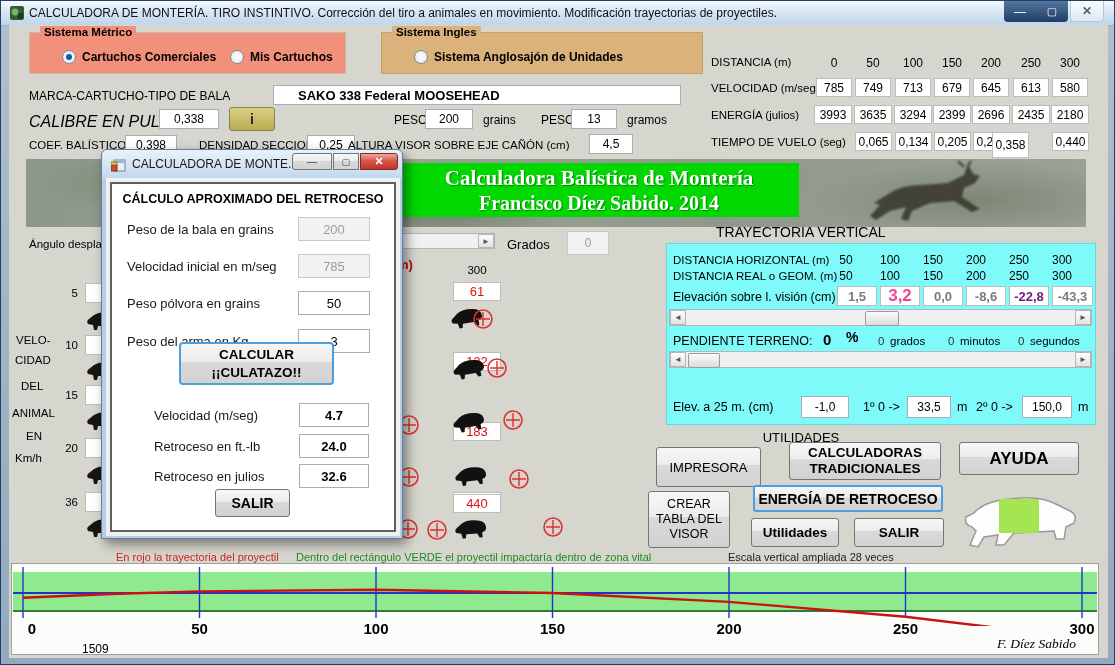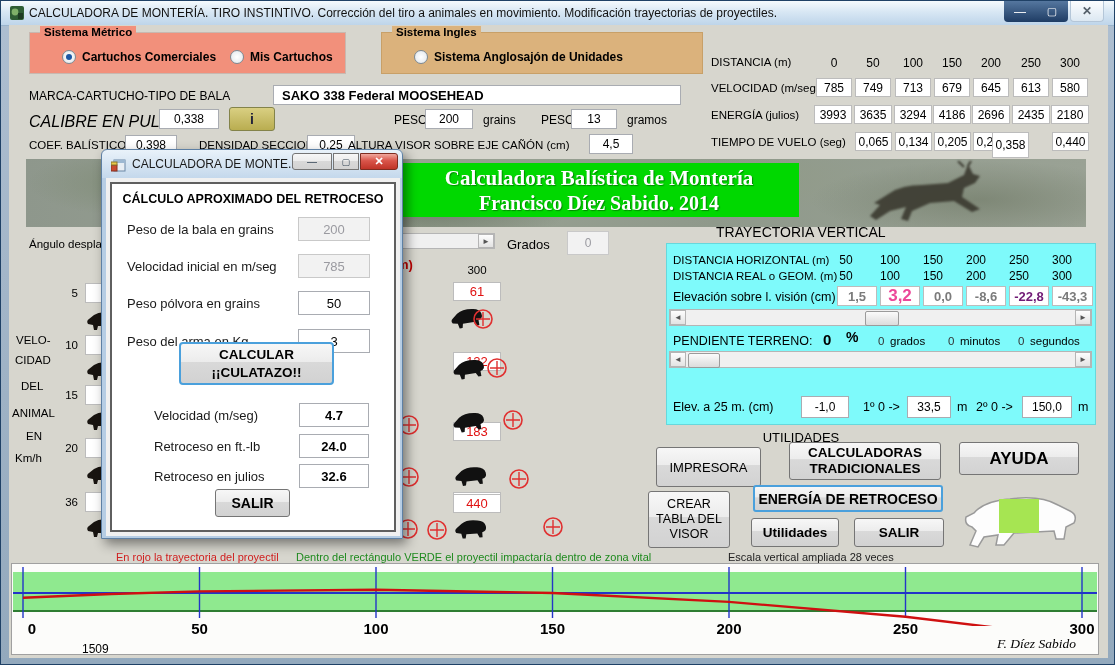--- a/index.html
+++ b/index.html
@@ -89,35 +89,35 @@
   <div class="vbox" style="left:894px;top:77px;width:36px;height:19px;">713</div>
   <div class="vbox" style="left:933px;top:77px;width:36px;height:19px;">679</div>
   <div class="vbox" style="left:972px;top:77px;width:36px;height:19px;">645</div>
   <div class="vbox" style="left:1012px;top:77px;width:36px;height:19px;">613</div>
   <div class="vbox" style="left:1051px;top:77px;width:36px;height:19px;">580</div>
 
   <div class="lbl" style="left:710px;top:108px;">ENERGÍA (julios)</div>
   <div class="vbox" style="left:813px;top:104px;width:38px;height:19px;">3993</div>
   <div class="vbox" style="left:853px;top:104px;width:38px;height:19px;">3635</div>
   <div class="vbox" style="left:893px;top:104px;width:38px;height:19px;">3294</div>
-  <div class="vbox" style="left:932px;top:104px;width:38px;height:19px;">4186</div>
+  <div class="vbox" style="left:932px;top:104px;width:38px;height:19px;">2399</div>
   <div class="vbox" style="left:971px;top:104px;width:38px;height:19px;">2696</div>
   <div class="vbox" style="left:1011px;top:104px;width:38px;height:19px;">2435</div>
   <div class="vbox" style="left:1050px;top:104px;width:38px;height:19px;">2180</div>
 
   <div class="lbl" style="left:710px;top:135px;">TIEMPO DE VUELO (seg)</div>
   <div class="vbox" style="left:854px;top:131px;width:37px;height:19px;">0,065</div>
   <div class="vbox" style="left:894px;top:131px;width:37px;height:19px;">0,134</div>
   <div class="vbox" style="left:933px;top:131px;width:37px;height:19px;">0,205</div>
   <div class="vbox" style="left:972px;top:131px;width:37px;height:19px;">0,280</div>
   <div class="vbox" style="left:991px;top:131px;width:37px;height:26px;">0,358</div>
   <div class="vbox" style="left:1051px;top:131px;width:37px;height:19px;">0,440</div>
 
   <div class="lbl" style="left:28px;top:88px;font-size:12px;">MARCA-CARTUCHO-TIPO DE BALA</div>
-  <div class="field" style="left:272px;top:84px;width:408px;height:20px;justify-content:flex-start;padding-left:8px;font-weight:bold;font-size:13px;">SAKO 338 Federal MOOSEHEAD</div>
+  <div class="field" style="left:272px;top:84px;width:408px;height:20px;justify-content:flex-start;padding-left:24px;font-weight:bold;font-size:13px;">SAKO 338 Federal MOOSEHEAD</div>
 
   <div class="lbl" style="left:28px;top:112px;font-size:16px;font-style:italic;">CALIBRE EN PULGAD.</div>
   <div class="field" style="left:158px;top:108px;width:60px;height:20px;">0,338</div>
   <div class="btn" style="left:228px;top:106px;width:46px;height:24px;background:linear-gradient(#d9cf82,#b9ad50);border:1px solid #83834a;font-weight:bold;font-size:14px;color:#23233a;">i</div>
   <div class="lbl" style="left:393px;top:112px;font-size:12px;">PESO:</div>
   <div class="field" style="left:424px;top:108px;width:48px;height:20px;">200</div>
   <div class="lbl" style="left:482px;top:112px;font-size:12px;">grains</div>
   <div class="lbl" style="left:540px;top:112px;font-size:12px;">PESO:</div>
   <div class="field" style="left:570px;top:108px;width:46px;height:20px;">13</div>
   <div class="lbl" style="left:626px;top:112px;font-size:12px;">gramos</div>

